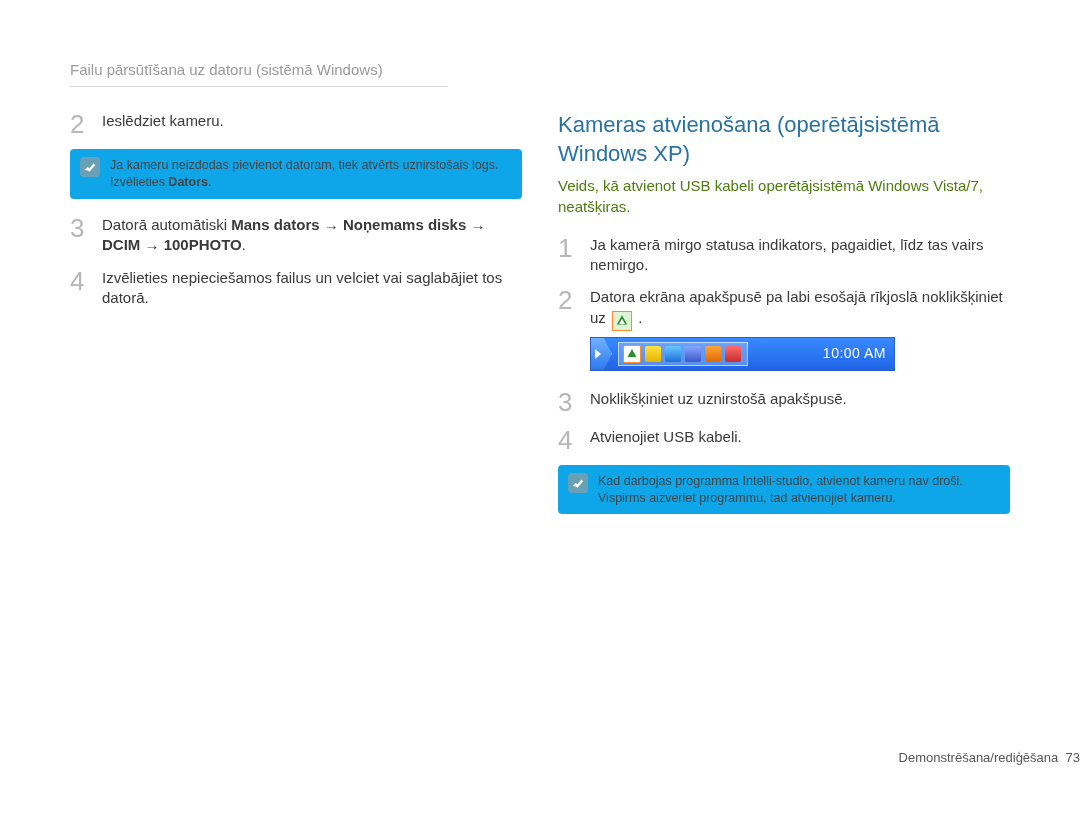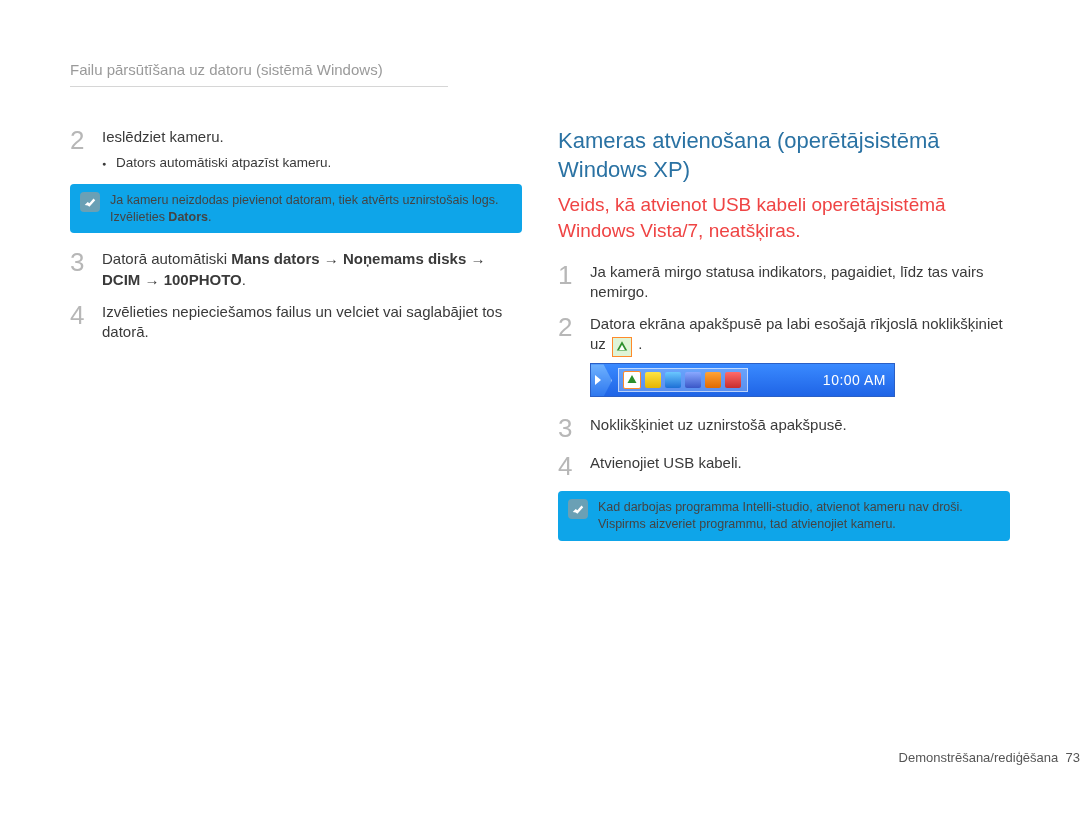--- a/index.html
+++ b/index.html
@@ -18,21 +18,21 @@
     width: 1080px;
     height: 815px;
     box-sizing: border-box;
     padding: 60px 70px 0 70px;
   }
   .breadcrumb {
     color: #9a9a9a;
     font-size: 15px;
     border-bottom: 1px solid #d6d6d6;
     padding-bottom: 6px;
-    margin-bottom: 40px;
+    margin-bottom: 24px;
     width: 378px;
   }
   .columns {
     display: flex;
     gap: 36px;
   }
   .col {
     flex: 1 1 0;
     min-width: 0;
   }
@@ -98,22 +98,22 @@
   }
   .bold { font-weight: 700; }
   .section-title {
     color: #2a72a3;
     font-size: 22px;
     line-height: 1.3;
     margin: 0 0 8px 0;
     font-weight: 400;
   }
   .intro {
-    font-size: 19px;
-    color: #ef4444;
+    font-size: 15px;
+    color: #4d7c0f;
     margin-bottom: 18px;
   }
   .inline-icon {
     display: inline-block;
     vertical-align: -5px;
     margin: 0 2px;
   }
   .tray-img {
     margin: 6px 0 0 0;
   }
@@ -201,23 +201,20 @@
   <div class="breadcrumb">Failu pārsūtīšana uz datoru (sistēmā Windows)</div>
 
   <div class="columns">
 
     <div class="col">
 
       <div class="step">
         <div class="step-num">2</div>
         <div class="step-body">
           <div>Ieslēdziet kameru.</div>
-          <ul class="sub-bullet">
-            <li>Dators automātiski atpazīst kameru.</li>
-          </ul>
         </div>
       </div>
 
       <div class="note">
         <span class="note-icon">
           <svg viewBox="0 0 24 24">
               <path fill="#fff" d="M3 17l5-5 3 2 7-8 3 3-10 11-3-2z"></path>
             </svg>
         </span>
         <div>

